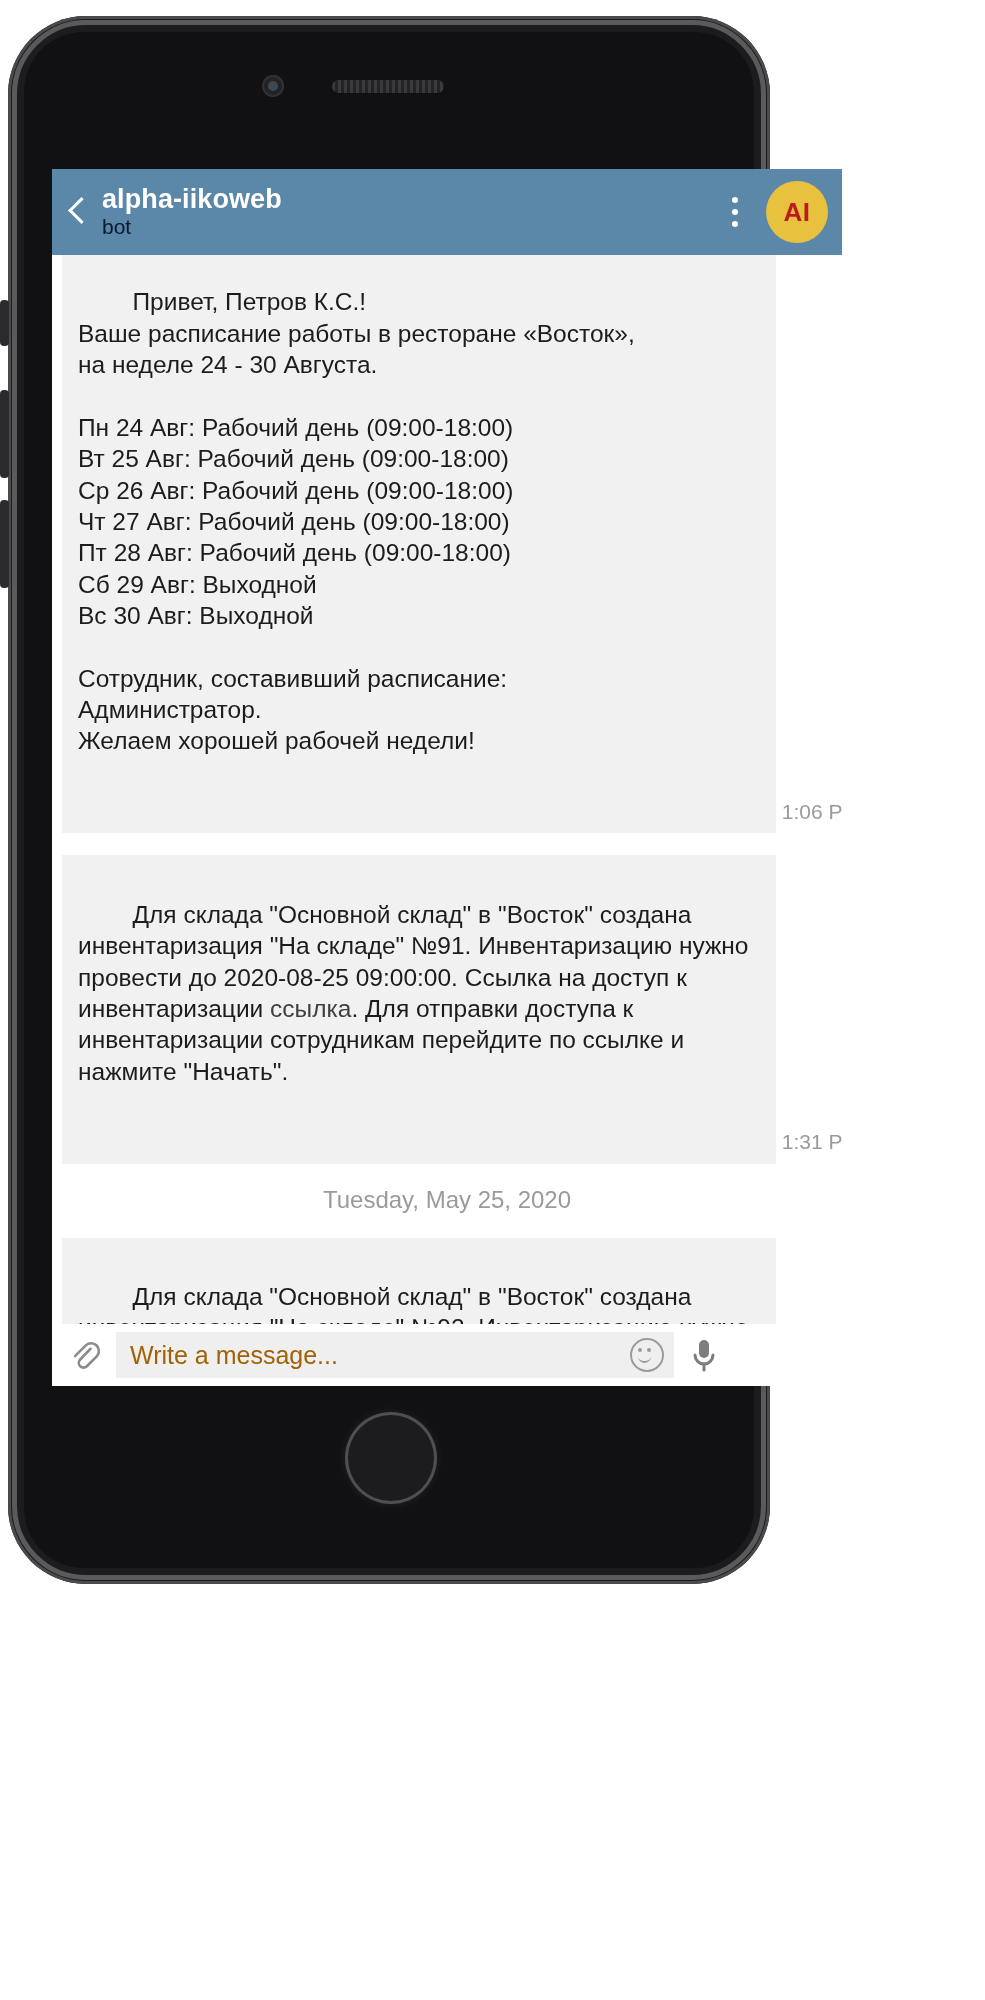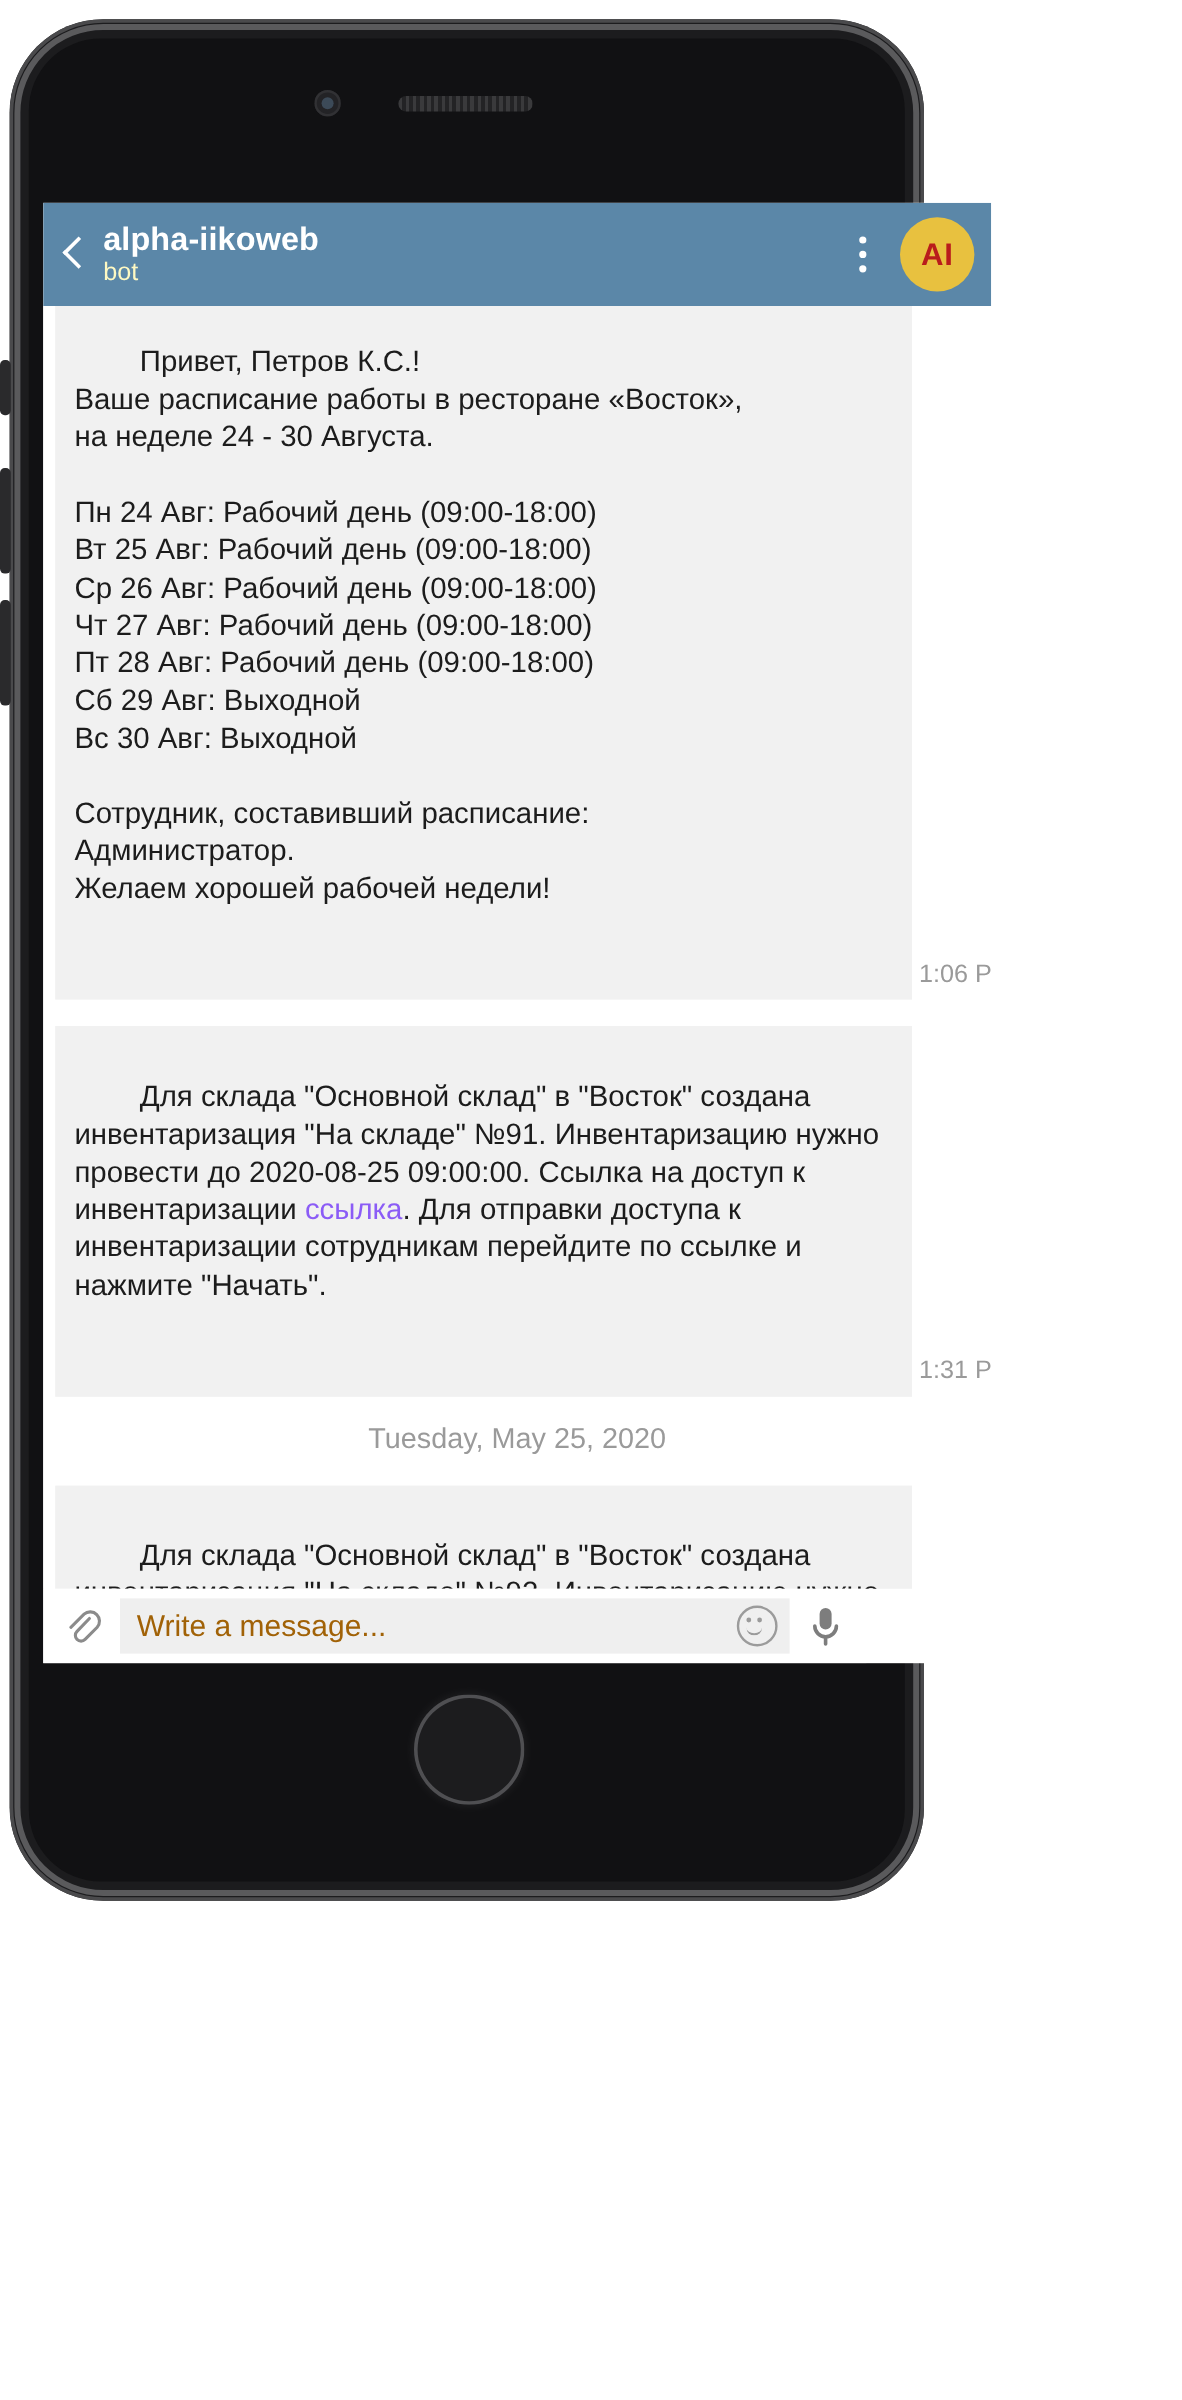--- a/index.html
+++ b/index.html
@@ -97,21 +97,21 @@
     width: 92px;
     height: 92px;
     border-radius: 50%;
     background: #1c1c1e;
     box-shadow: 0 0 0 3px #4f4f52 inset, 0 0 10px rgba(255,255,255,0.08);
   }
 
   
   .screen {
     position: absolute;
-    left: 36px;
+    left: 52px;
     top: 169px;
     width: 790px;
     height: 1217px;
     background: #ffffff;
     overflow: hidden;
   }
 
   
   .chat-header {
     position: relative;
@@ -143,21 +143,21 @@
     margin-left: 10px;
     line-height: 1.08;
   }
   .header-title {
     color: #ffffff;
     font-size: 27px;
     font-weight: bold;
     letter-spacing: 0.1px;
   }
   .header-sub {
-    color: #fef9c3;
+    color: #0f172a;
     font-size: 21px;
     margin-top: 2px;
   }
   .kebab {
     width: 34px;
     height: 46px;
     display: flex;
     flex-direction: column;
     justify-content: center;
     align-items: center;
@@ -215,21 +215,21 @@
   }
   .bubble .time {
     position: absolute;
     right: -84px;
     bottom: 8px;
     color: #9a9a9a;
     font-size: 21px;
     white-space: nowrap;
   }
   .bubble a.link {
-    color: #8b5cf6;
+    color: #404040;
     text-decoration: none;
   }
   .date-sep {
     text-align: center;
     color: #9a9a9a;
     font-size: 24px;
     margin: 14px 0 24px 0;
   }
 
   

